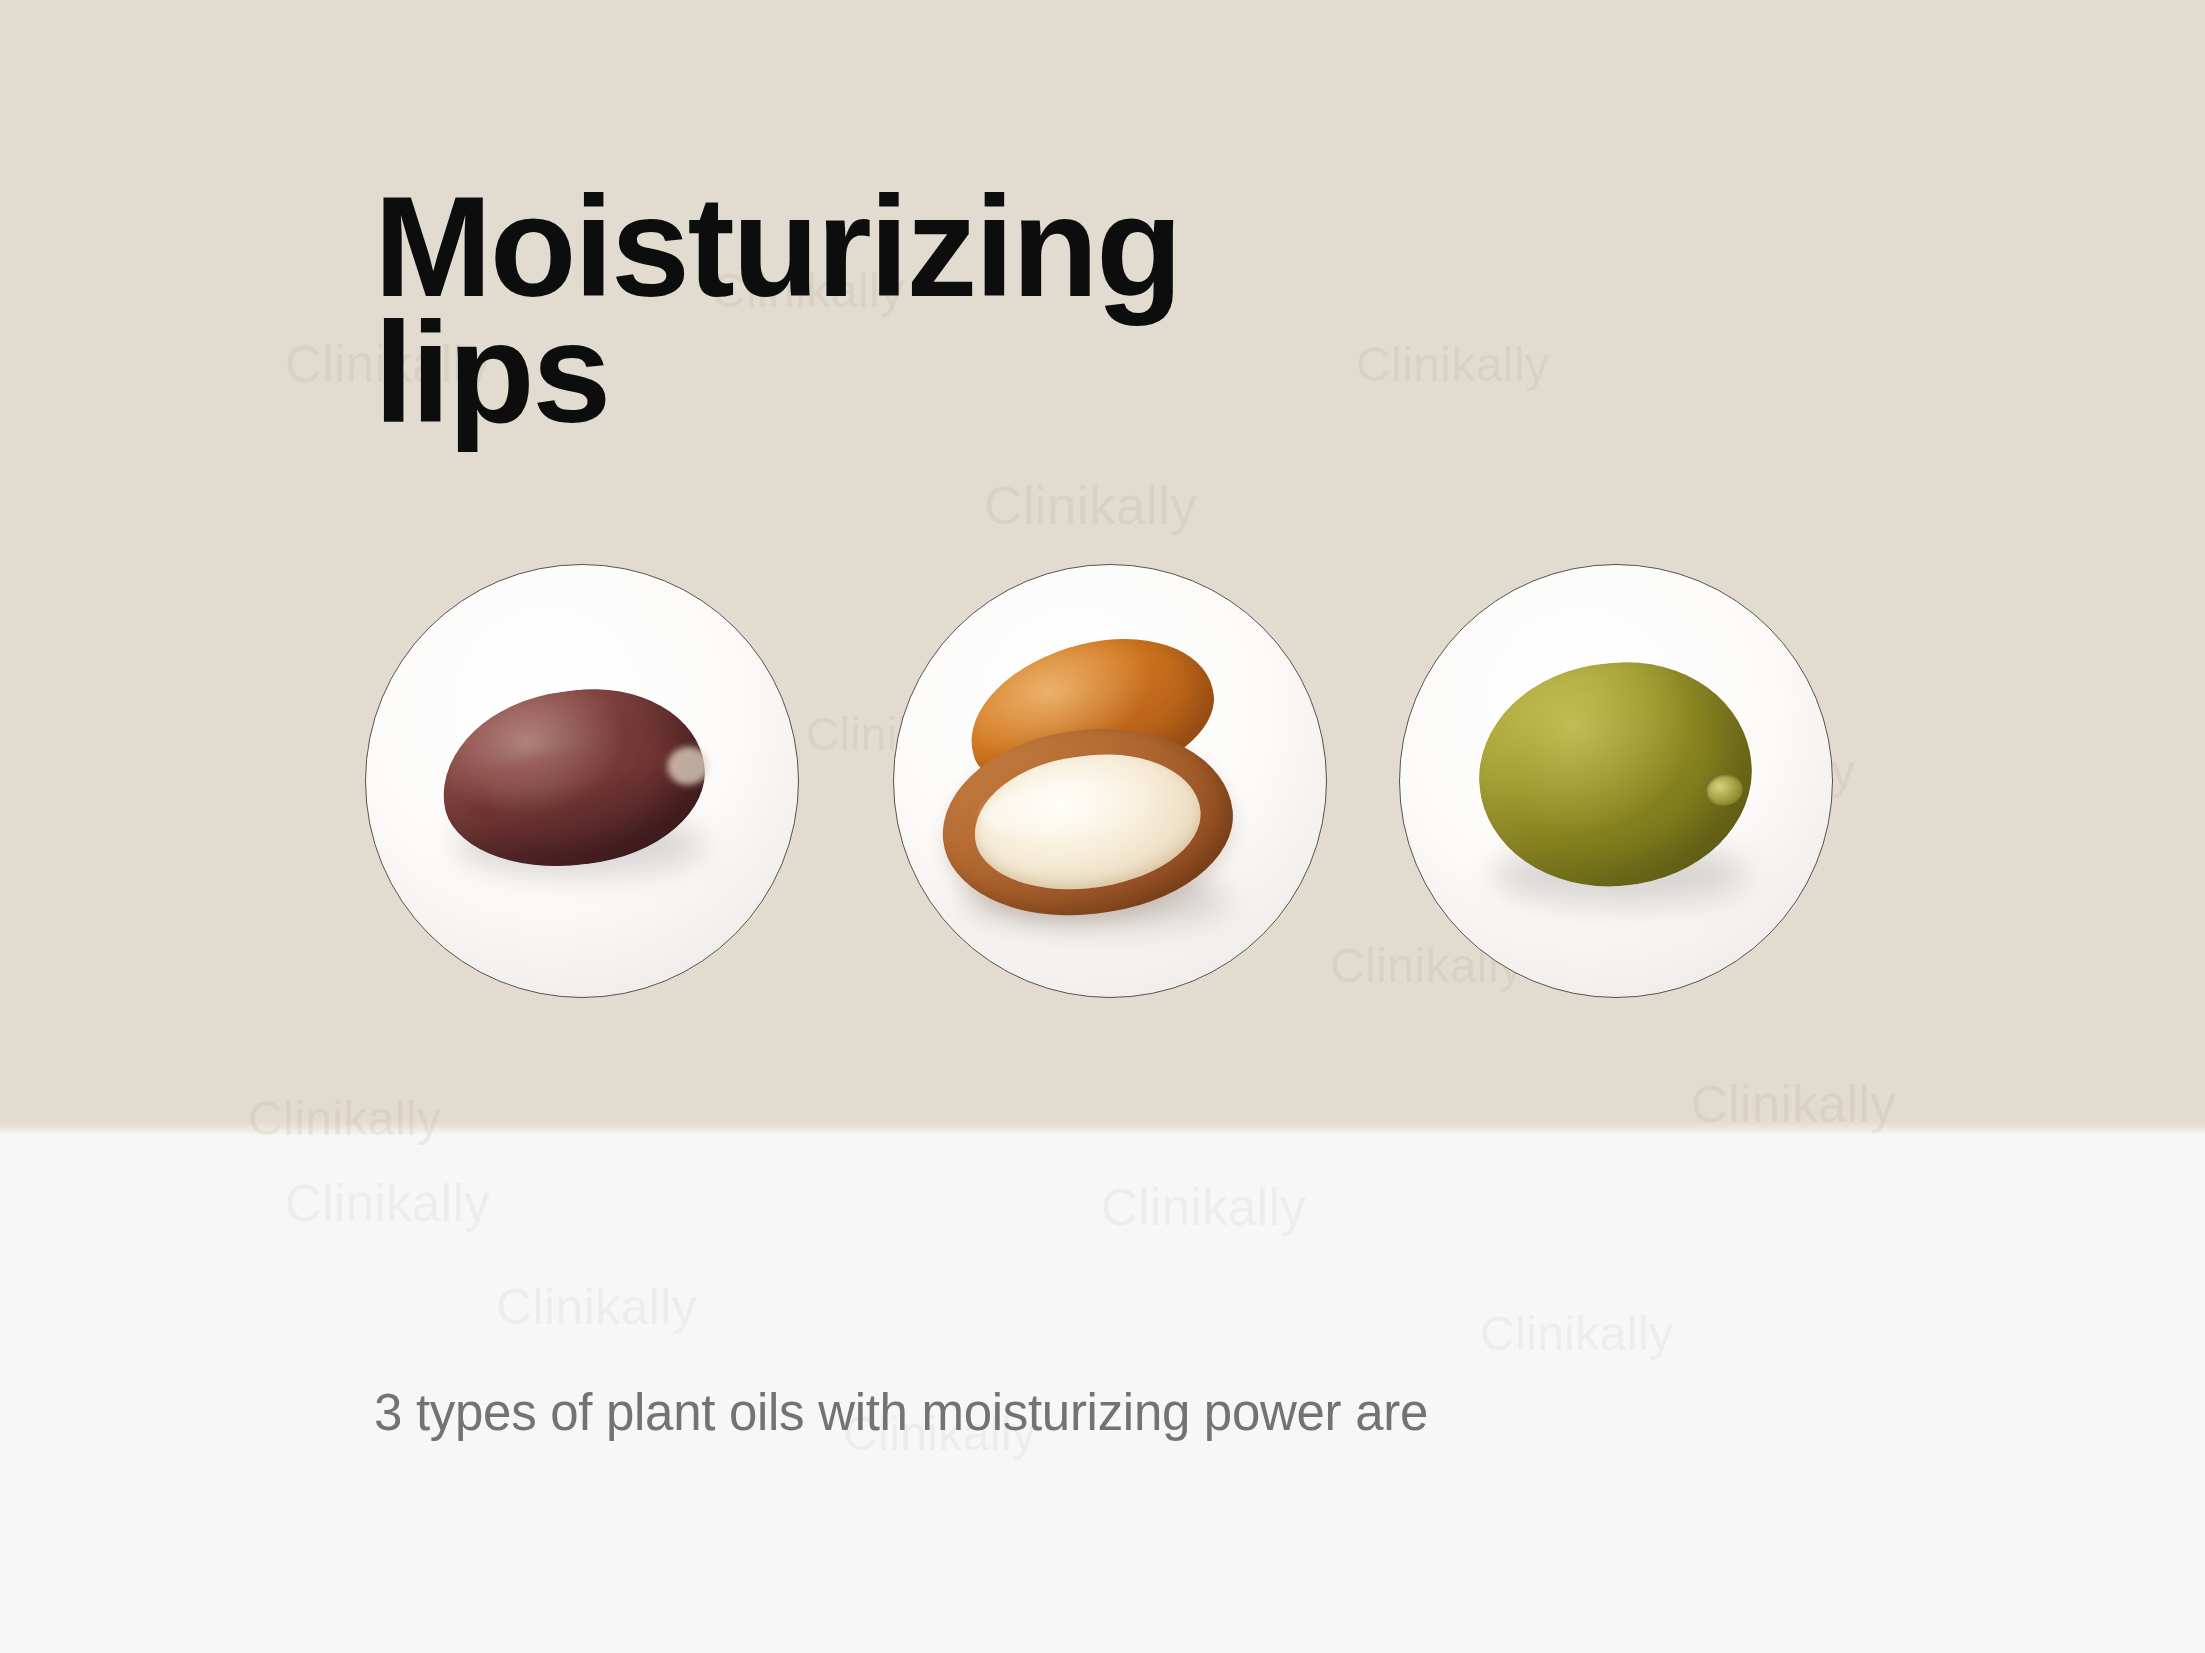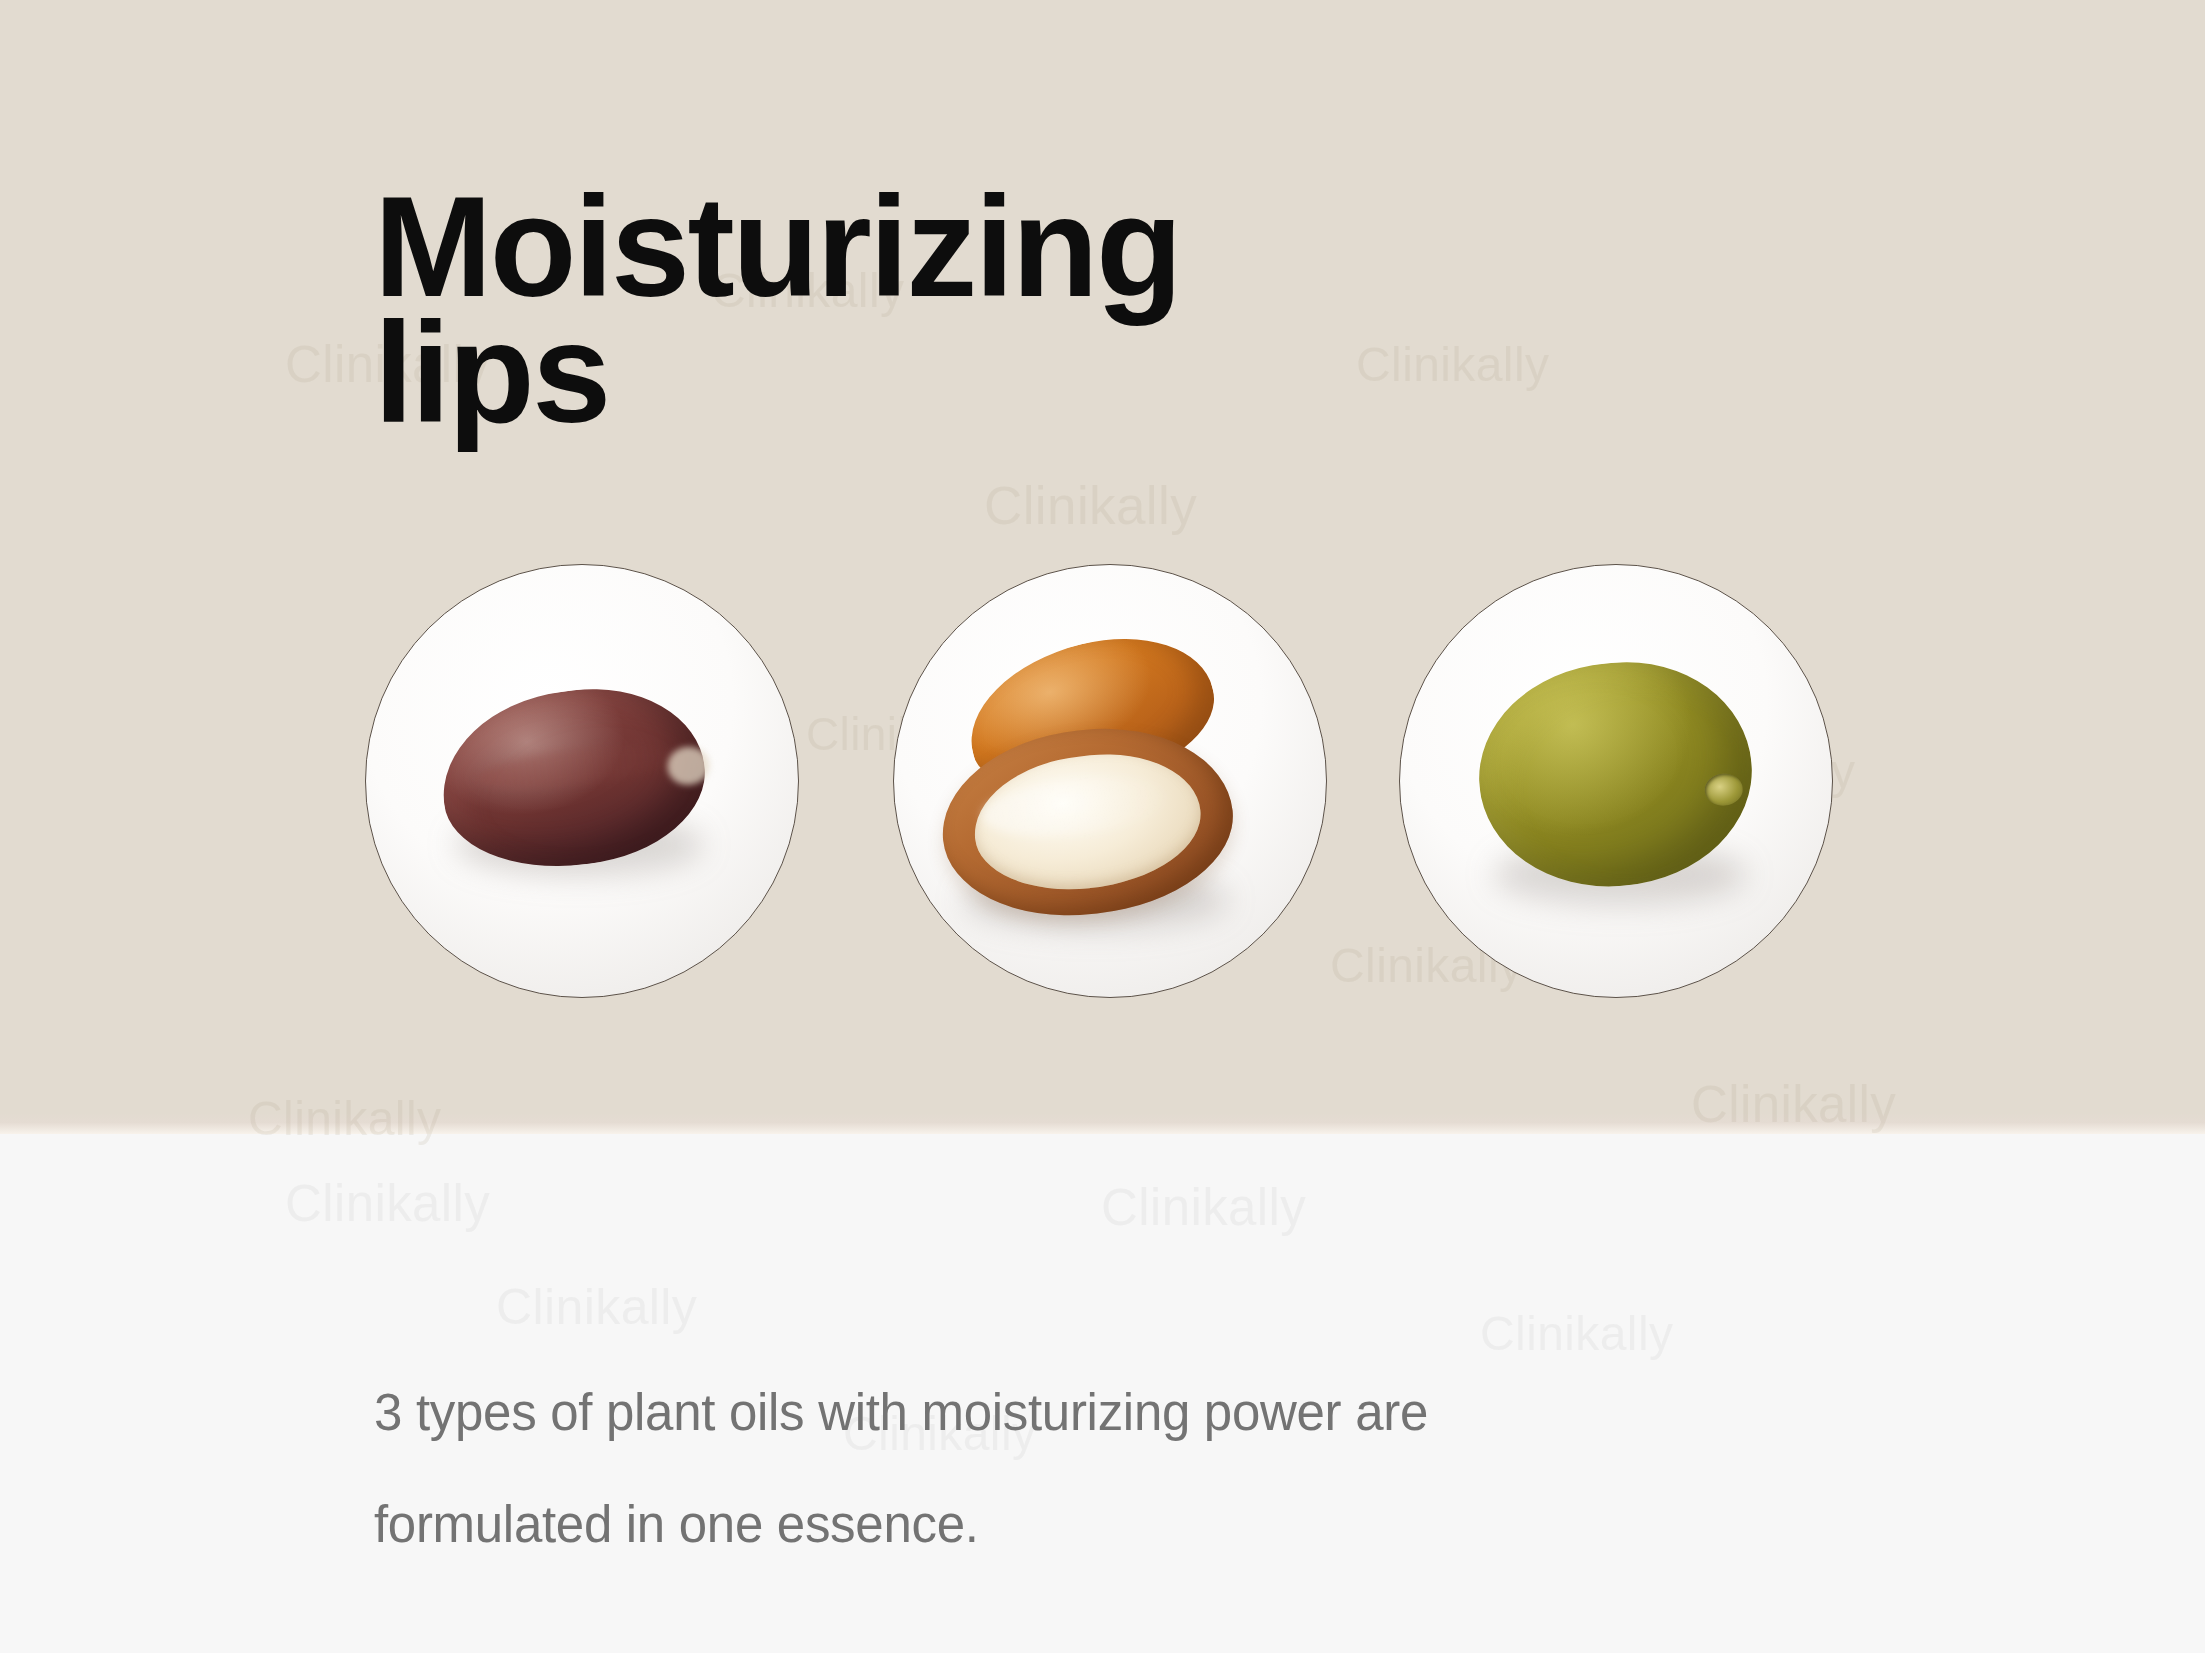--- a/index.html
+++ b/index.html
@@ -297,17 +297,16 @@
       <div class="seed-stage">
         <div class="shadow" style="left:93px; top:279px; width:253px; height:61px;"></div>
         <div class="olive"></div>
       </div>
     </div>
 
   </div>
 
   <p class="caption">
     <span class="line">3 types of plant oils with moisturizing power are</span>
-    <span class="line">formulated in one essence.</span>
   </p>
 
 </div>
 
 
 </body></html>

